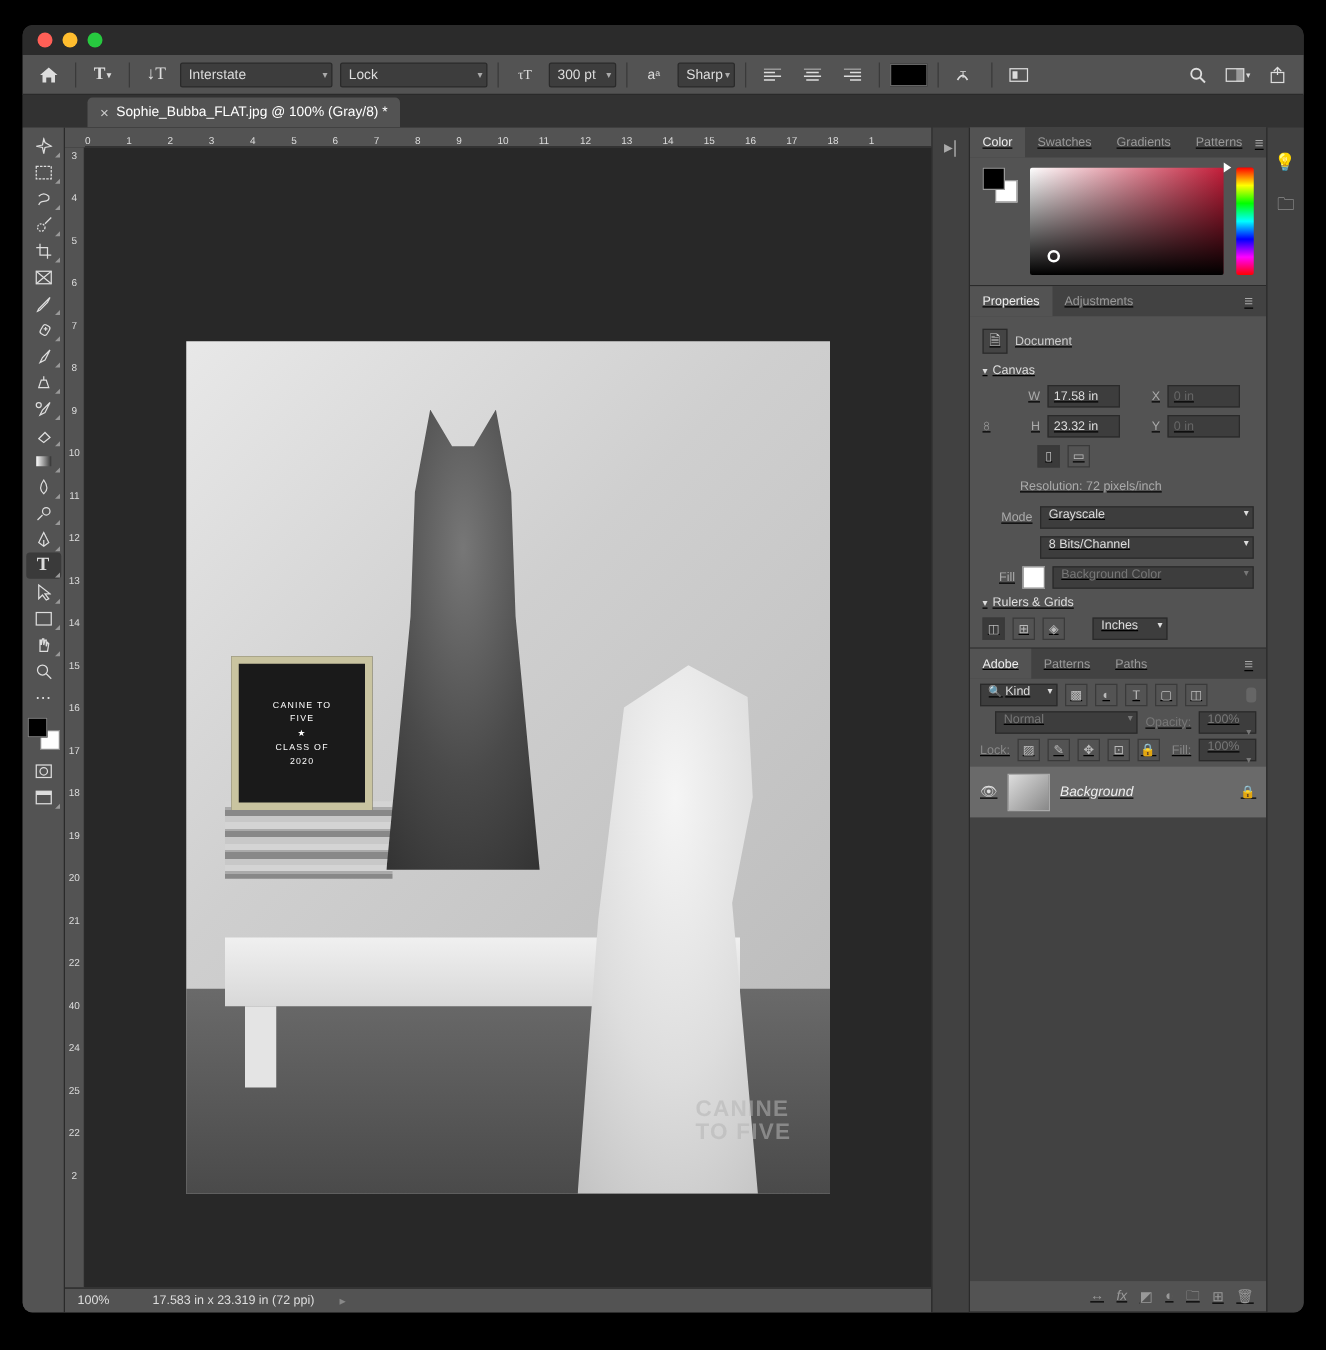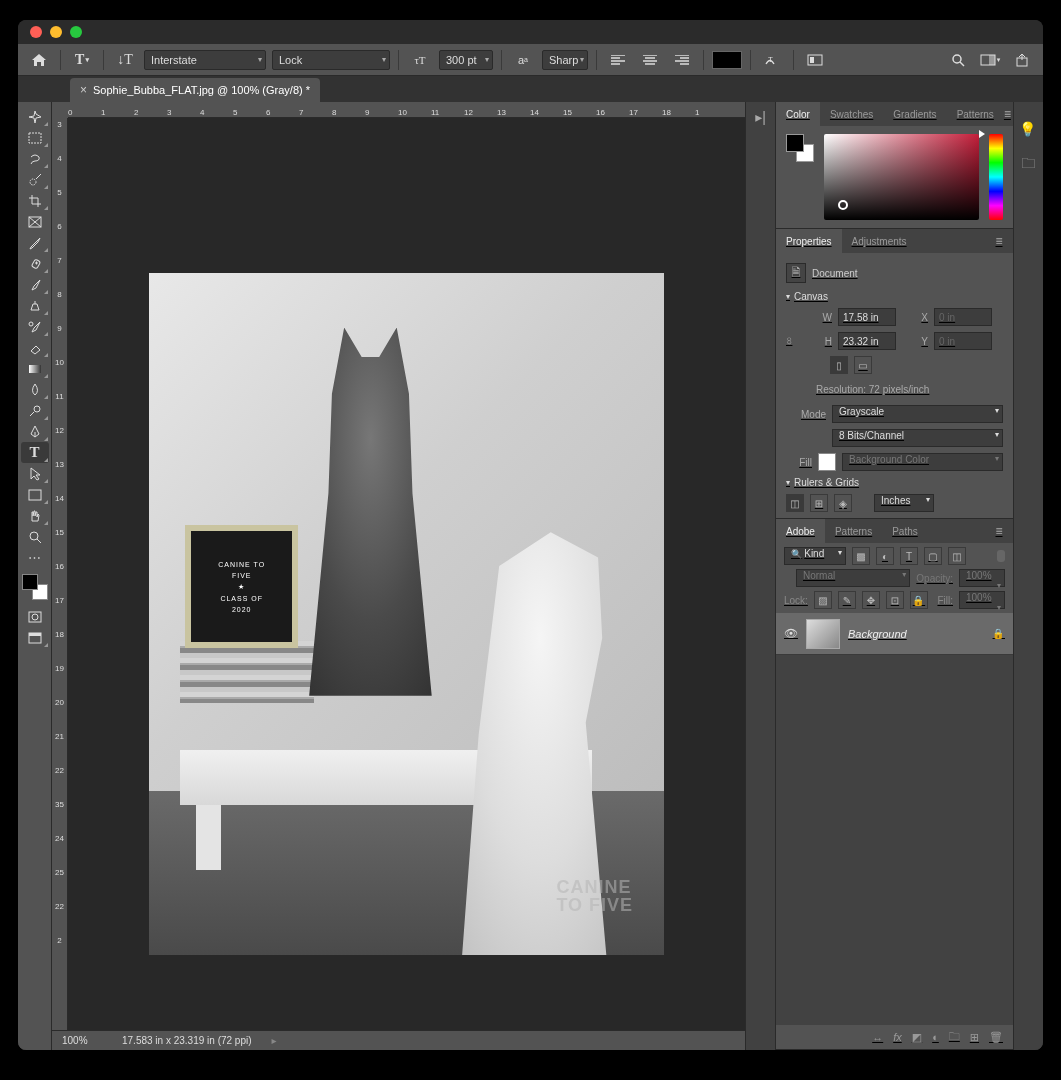--- a/index.html
+++ b/index.html
@@ -407,21 +407,21 @@
               <div class="tick" style="height: 34px;">13</div>
               <div class="tick" style="height: 34px;">14</div>
               <div class="tick" style="height: 34px;">15</div>
               <div class="tick" style="height: 34px;">16</div>
               <div class="tick" style="height: 34px;">17</div>
               <div class="tick" style="height: 34px;">18</div>
               <div class="tick" style="height: 34px;">19</div>
               <div class="tick" style="height: 34px;">20</div>
               <div class="tick" style="height: 34px; text-align: center;">21</div>
               <div class="tick" style="height: 34px;">22</div>
-              <div class="tick" style="height: 34px;">35</div>
+              <div class="tick" style="height: 34px;">40</div>
               <div class="tick" style="height: 34px;">24</div>
               <div class="tick" style="height: 34px;">25</div>
               <div class="tick" style="height: 34px;">22</div>
               <div class="tick" style="height: 34px;">2</div>
             </div>
         <div class="stage">
           <div class="doc-img">
             <div class="floor"></div>
             <div class="bench"></div>
             <div class="books"></div>

